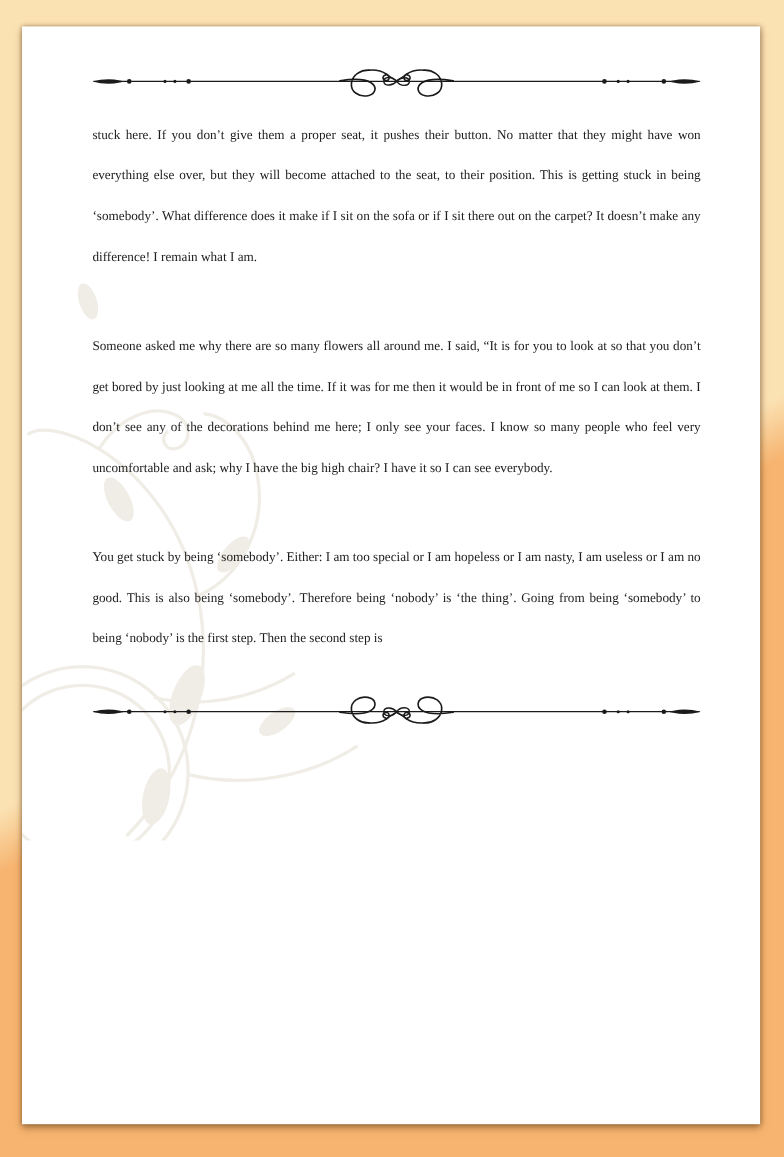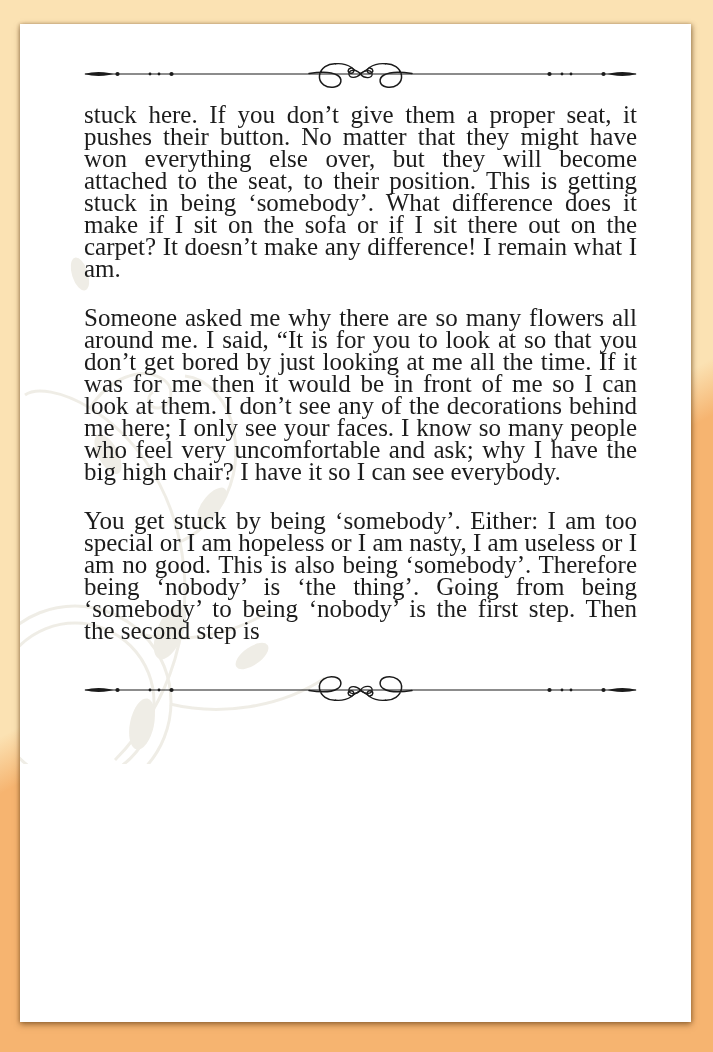--- a/index.html
+++ b/index.html
@@ -46,26 +46,26 @@
     color: var(--divider-color, #1B1B1B);
   }
   svg.divider.bottom {
     transform: scaleY(-1);
     margin-top: 31px;
   }
   .text-block {
     margin-top: 13px;
     width: 553px;
     color: var(--text-color, #1C1C1C);
-    font-size: 25px;
-    line-height: 22px;
+    font-size: 12px;
+    line-height: 37px;
     text-align: justify;
   }
   .text-block p { margin: 0; }
-  .text-block p + p { margin-top: 27px; }
+  .text-block p + p { margin-top: 44px; }
   .defs-holder { position: absolute; width: 0; height: 0; overflow: hidden; }
 </style>
 </head>
 <body>
 
 <div class="defs-holder">
   <svg width="0" height="0" aria-hidden="true">
     <defs>
       <g id="div-half">
         <path d="M1 17 H278" fill="none" stroke="currentColor" stroke-width="1.1"></path>

